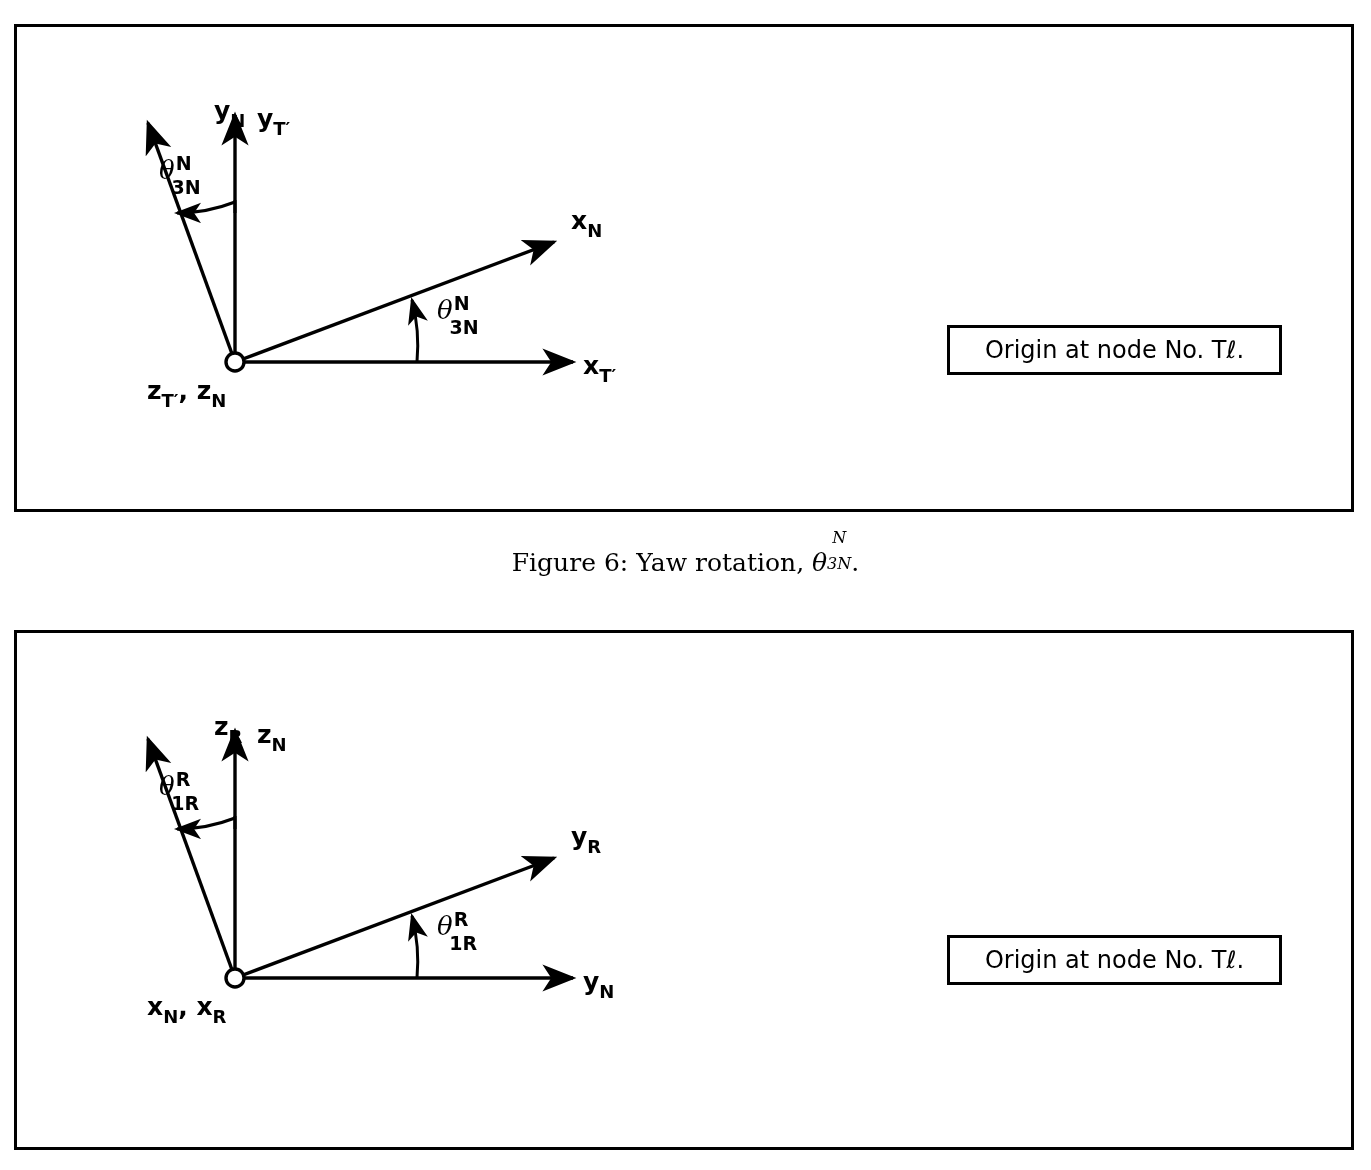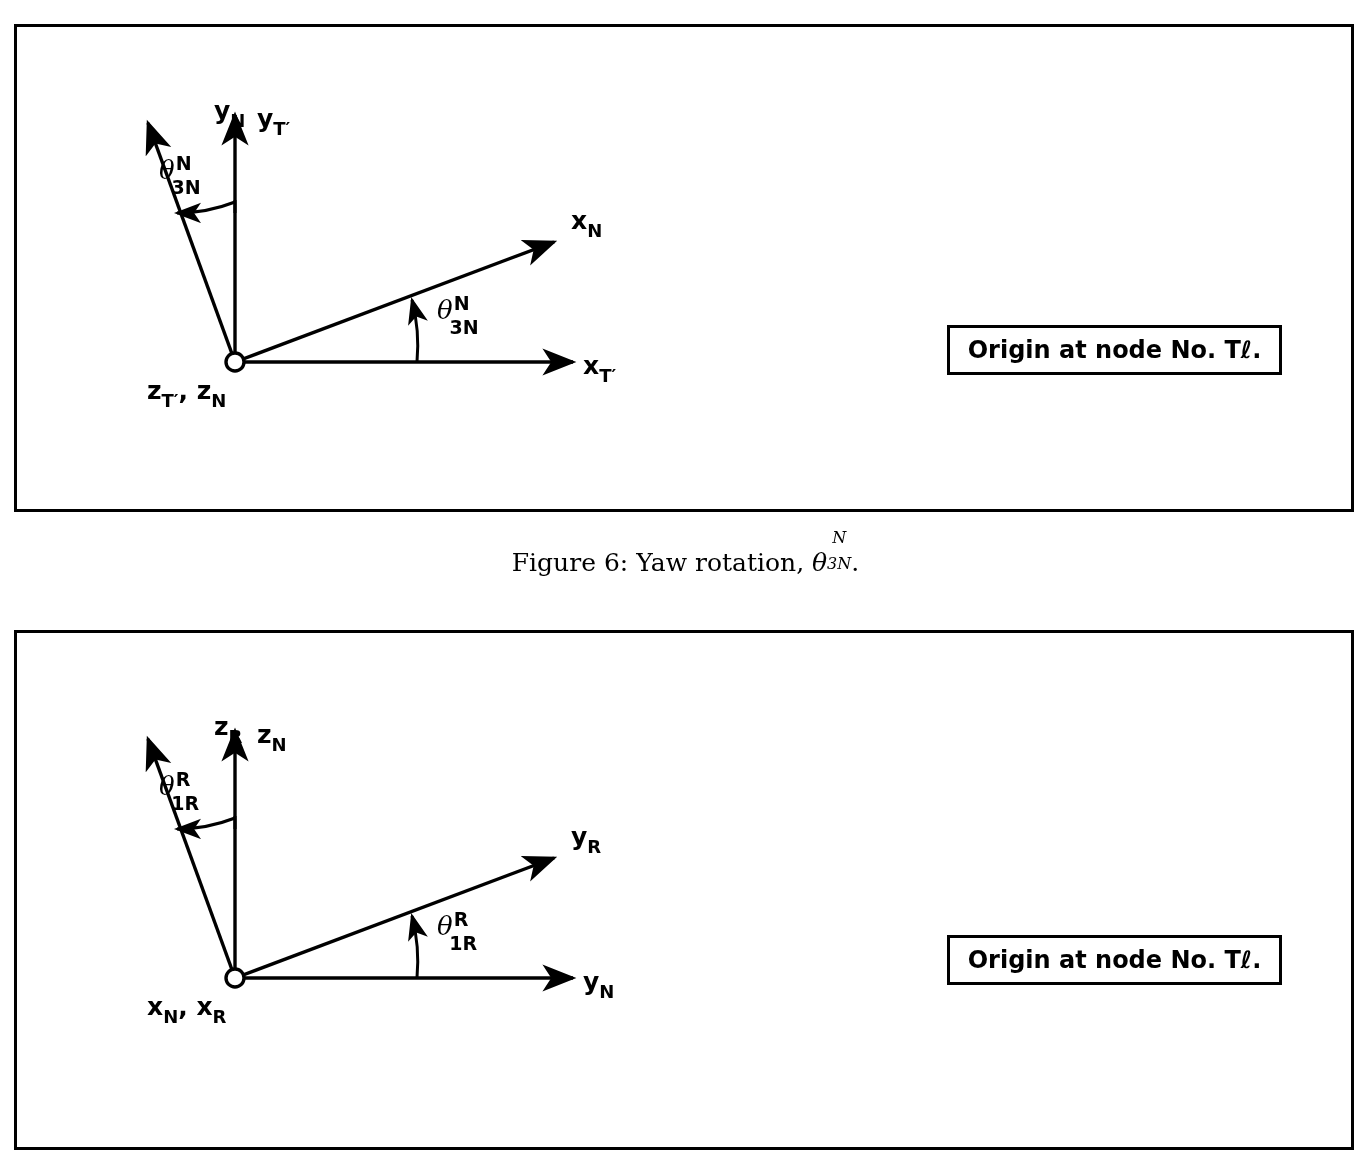--- a/index.html
+++ b/index.html
@@ -64,21 +64,21 @@
   .caption .math {
     font-style: italic;
   }
   
   .note-box {
     position: absolute;
     border: 3px solid #000;
     background: #fff;
     box-sizing: border-box;
     font-family: "DejaVu Sans", sans-serif;
-    font-weight: bold;
+    font-weight: normal;
     font-size: 24px;
     display: flex;
     align-items: center;
     justify-content: center;
     padding: 6px 16px;
     white-space: nowrap;
   }
   #note-box-1 {
     left: 947px;
     top: 325px;

